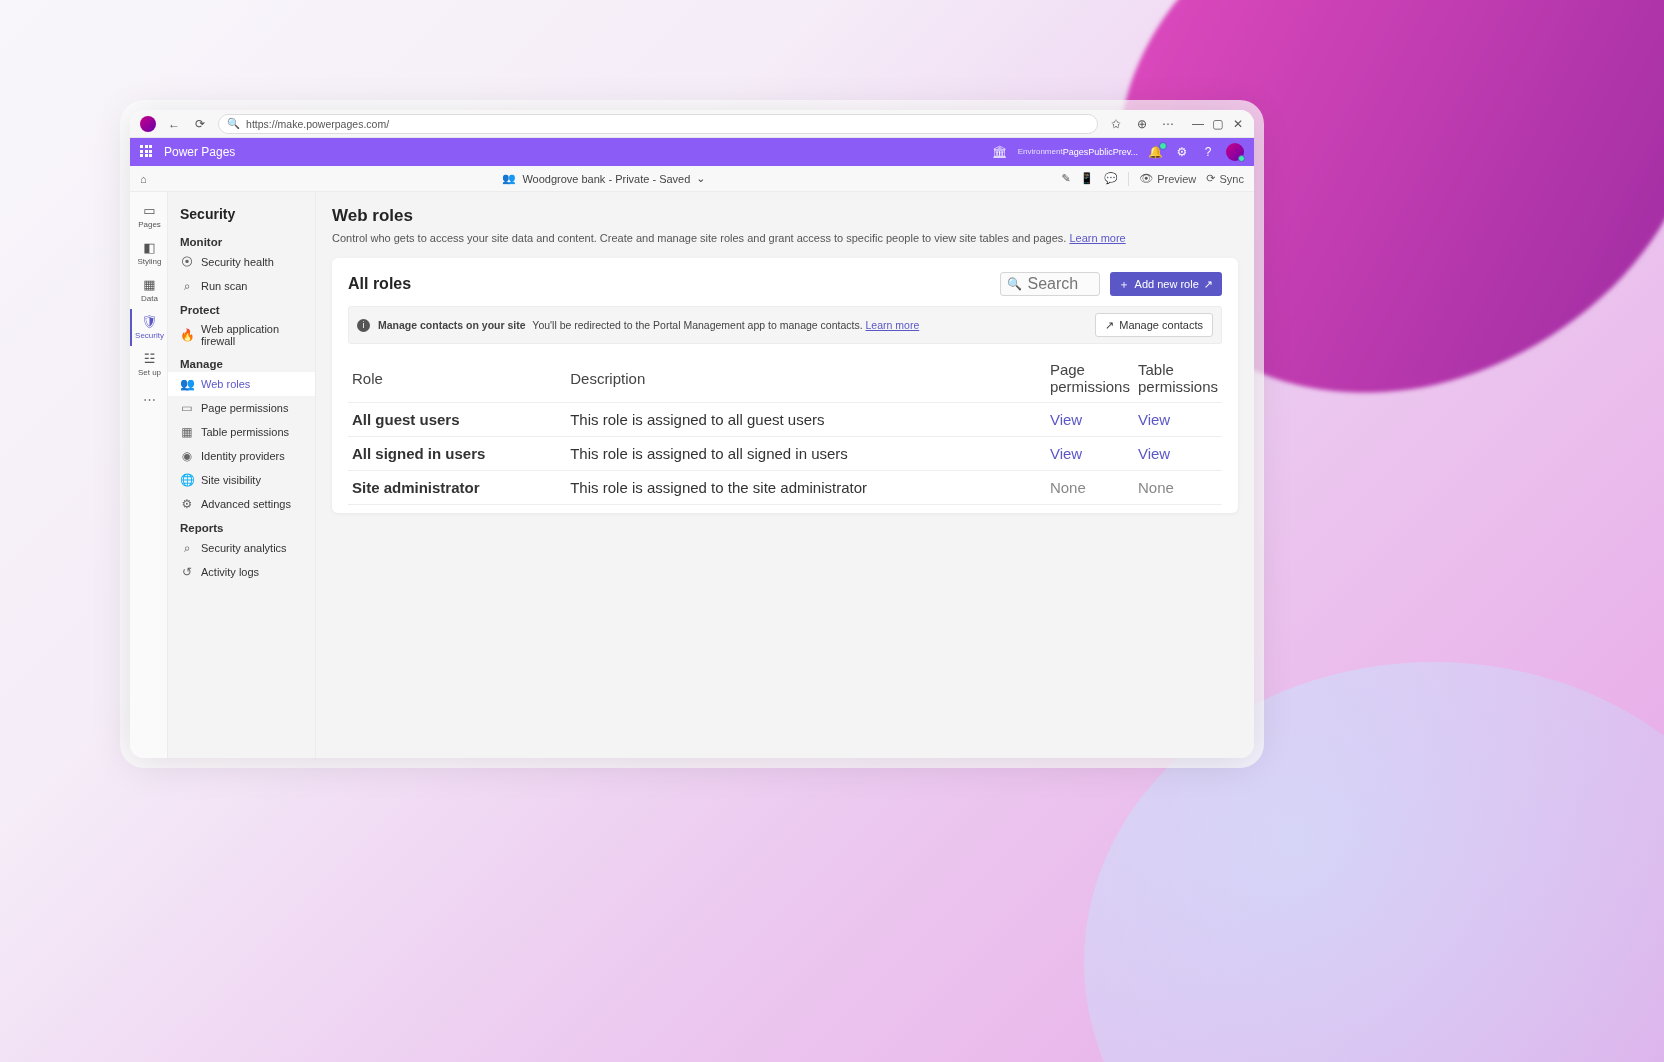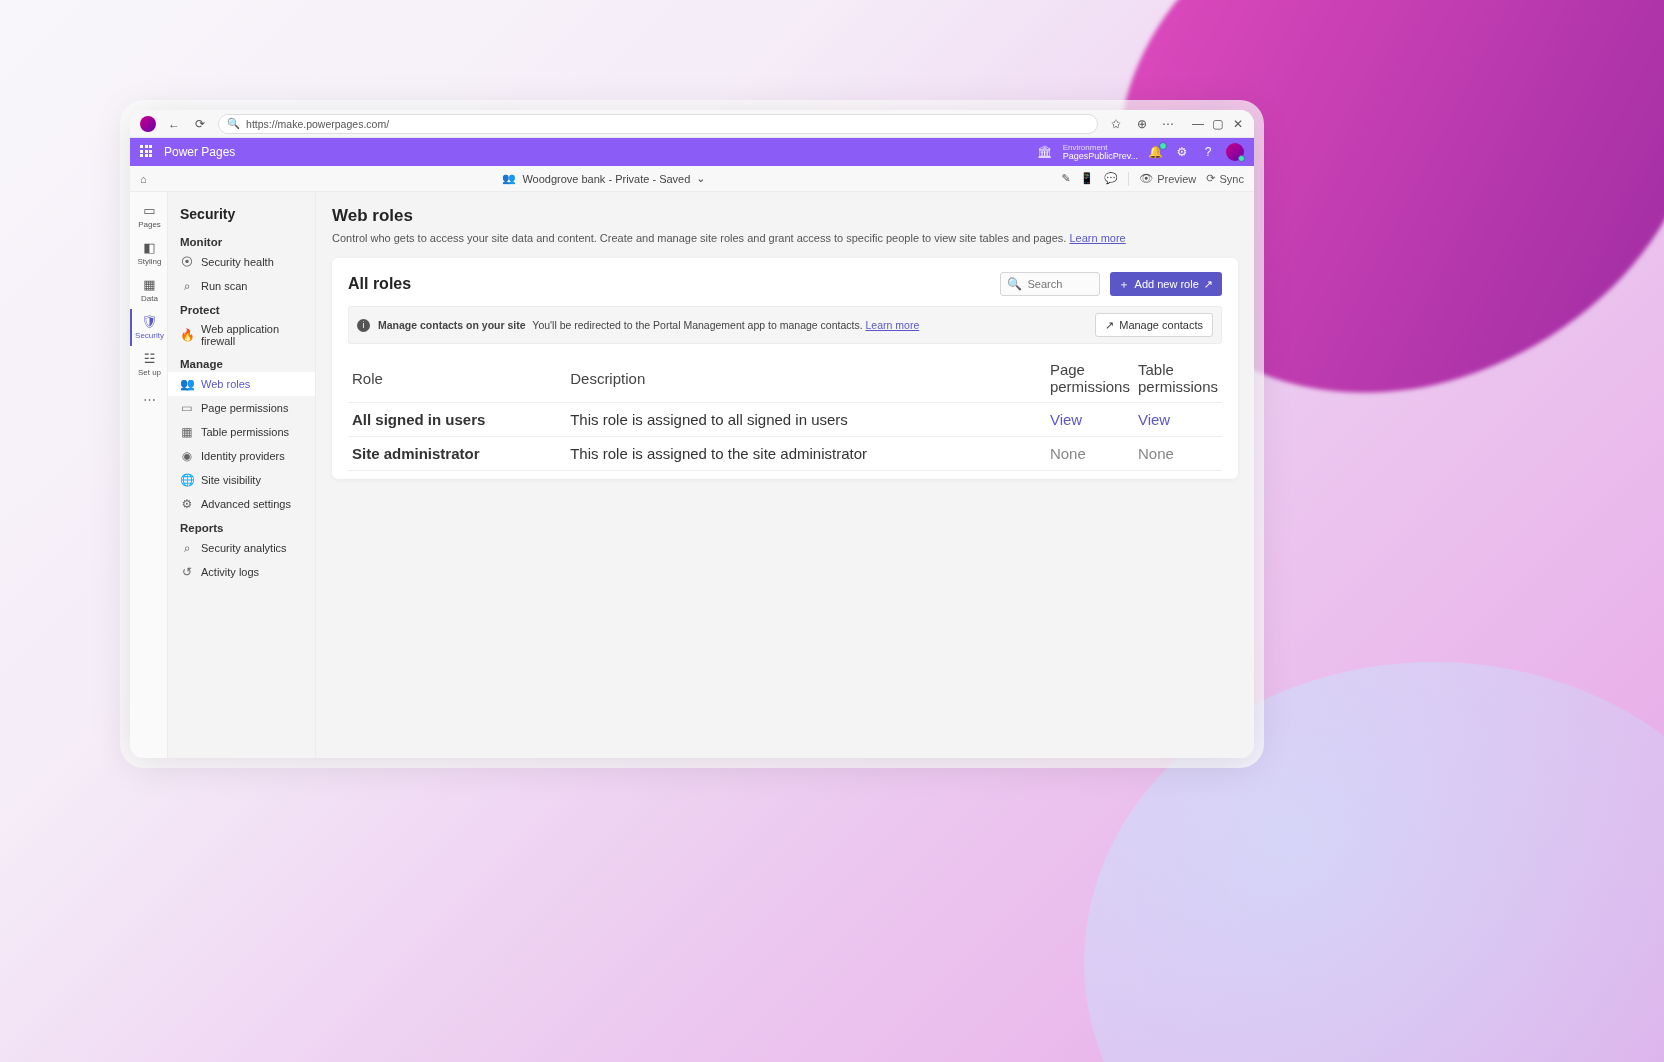--- a/index.html
+++ b/index.html
@@ -39,21 +39,21 @@
   .bb-btn { width:16px; height:16px; display:flex; align-items:center; justify-content:center; color:#555; font-size:12px; cursor:default;}
   .addr { flex:1; height:20px; border:1px solid #ddd; border-radius:10px; background:#fff; display:flex; align-items:center; padding:0 8px; gap:6px; color:#555; font-size:10.5px;}
   .bb-right { display:flex; gap:10px; align-items:center; color:#555;}
   .winctl { display:flex; gap:8px; margin-left:6px;}
   .winctl span { width:12px; text-align:center; }
   
   .appbar { height:28px; background:#8b5cf6; color:#fff; display:flex; align-items:center; padding:0 10px; font-size:12px; gap:10px;}
   .waffle { width:14px; height:14px; display:grid; grid-template-columns:repeat(3,3px); grid-auto-rows:3px; gap:1.5px;}
   .waffle i { background:#fff; }
   .appbar-spacer { flex:1; }
-  .env { display:flex; flex-direction:column; line-height:1; font-size:9px;}
+  .env { display:flex; flex-direction:row; line-height:1; font-size:9px;}
   .env .lbl { opacity:.8; font-size:8px;}
   .appbar .ic { width:16px; text-align:center; opacity:.95;}
   .bell { position:relative;}
   .bell .dot { position:absolute; top:-3px; right:-3px; width:8px; height:8px; border-radius:50%; background:#3cf0a8; border:1px solid #5b57c7;}
   .avatar-md { width:18px; height:18px; border-radius:50%; background:linear-gradient(135deg,#c08,#60a); position:relative;}
   .avatar-md .st { position:absolute; bottom:-1px; right:-1px; width:7px; height:7px; border-radius:50%; background:#3cf0a8; border:1px solid #5b57c7;}
   
   .crumbbar { height:26px; background:#f8f8f8; border-bottom:1px solid #ececec; display:flex; align-items:center; padding:0 10px; font-size:11px; color:#444;}
   .crumbbar .home { color:#666;}
   .crumbbar .center { flex:1; text-align:center; display:flex; justify-content:center; align-items:center; gap:6px;}
@@ -79,21 +79,21 @@
   
   .main { flex:1; background:#f4f4f4; padding:14px 16px; overflow:auto;}
   .main h1 { font-size:17px; font-weight:600; margin-bottom:6px;}
   .subtext { font-size:11px; color:#555; margin-bottom:14px;}
   .subtext a { color:#5b57c7; text-decoration:underline;}
   .card { background:#fff; border-radius:6px; padding:14px 16px 8px; box-shadow:0 1px 4px rgba(0,0,0,.05);}
   .card-head { display:flex; align-items:center; gap:10px; margin-bottom:10px;}
   .card-head h3 { font-size:16px; font-weight:600; flex:0 0 auto;}
   .card-head .spacer { flex:1;}
   .search { display:flex; align-items:center; gap:5px; border:1px solid #d6d6d6; border-radius:3px; height:24px; padding:0 7px; width:100px; background:#fbfbfb;}
-  .search input { border:none; outline:none; background:transparent; font-size:11px; width:70px; color:#555;}
+  .search input { border:none; outline:none; background:transparent; font-size:16px; width:70px; color:#555;}
   .btn-primary { background:#5b57c7; color:#fff; border:none; border-radius:3px; height:24px; padding:0 9px; font-size:11px; display:flex; align-items:center; gap:5px; cursor:default;}
   .btn-outline { background:#fff; color:#333; border:1px solid #d6d6d6; border-radius:3px; height:24px; padding:0 9px; font-size:11px; display:flex; align-items:center; gap:5px; cursor:default;}
   .banner { background:#f5f5f5; border:1px solid #ececec; border-radius:3px; padding:6px 8px; display:flex; align-items:center; gap:8px; font-size:10.5px; color:#444; margin-bottom:10px;}
   .banner .info { width:13px; height:13px; border-radius:50%; background:#555; color:#fff; font-size:9px; display:flex; align-items:center; justify-content:center; flex:0 0 auto;}
   .banner strong { margin-right:4px;}
   .banner a { color:#5b57c7; text-decoration:underline;}
   .banner .spacer { flex:1;}
   table { width:100%; border-collapse:collapse; font-size:15px;}
   th { text-align:left; font-weight:400; color:#444; padding:7px 4px; border-bottom:1px solid #eee;}
   td { padding:8px 4px; border-bottom:1px solid #eee; color:#333;}
@@ -304,20 +304,26 @@
           <thead>
             <tr>
               <th class="col-role">Role</th>
               <th class="col-desc">Description</th>
               <th class="col-pp">Page permissions</th>
               <th class="col-tp">Table permissions</th>
             </tr>
           </thead>
           <tbody id="rows">
               <tr>
+                <td class="role">All guest users</td>
+                <td>This role is assigned to all guest users</td>
+                <td><span class="link">View</span></td>
+                <td><span class="link">View</span></td>
+              </tr>
+              <tr>
                 <td class="role">All signed in users</td>
                 <td>This role is assigned to all signed in users</td>
                 <td><span class="link">View</span></td>
                 <td><span class="link">View</span></td>
               </tr>
               <tr>
                 <td class="role">Site administrator</td>
                 <td>This role is assigned to the site administrator</td>
                 <td><span class="muted">None</span></td>
                 <td><span class="muted">None</span></td>

